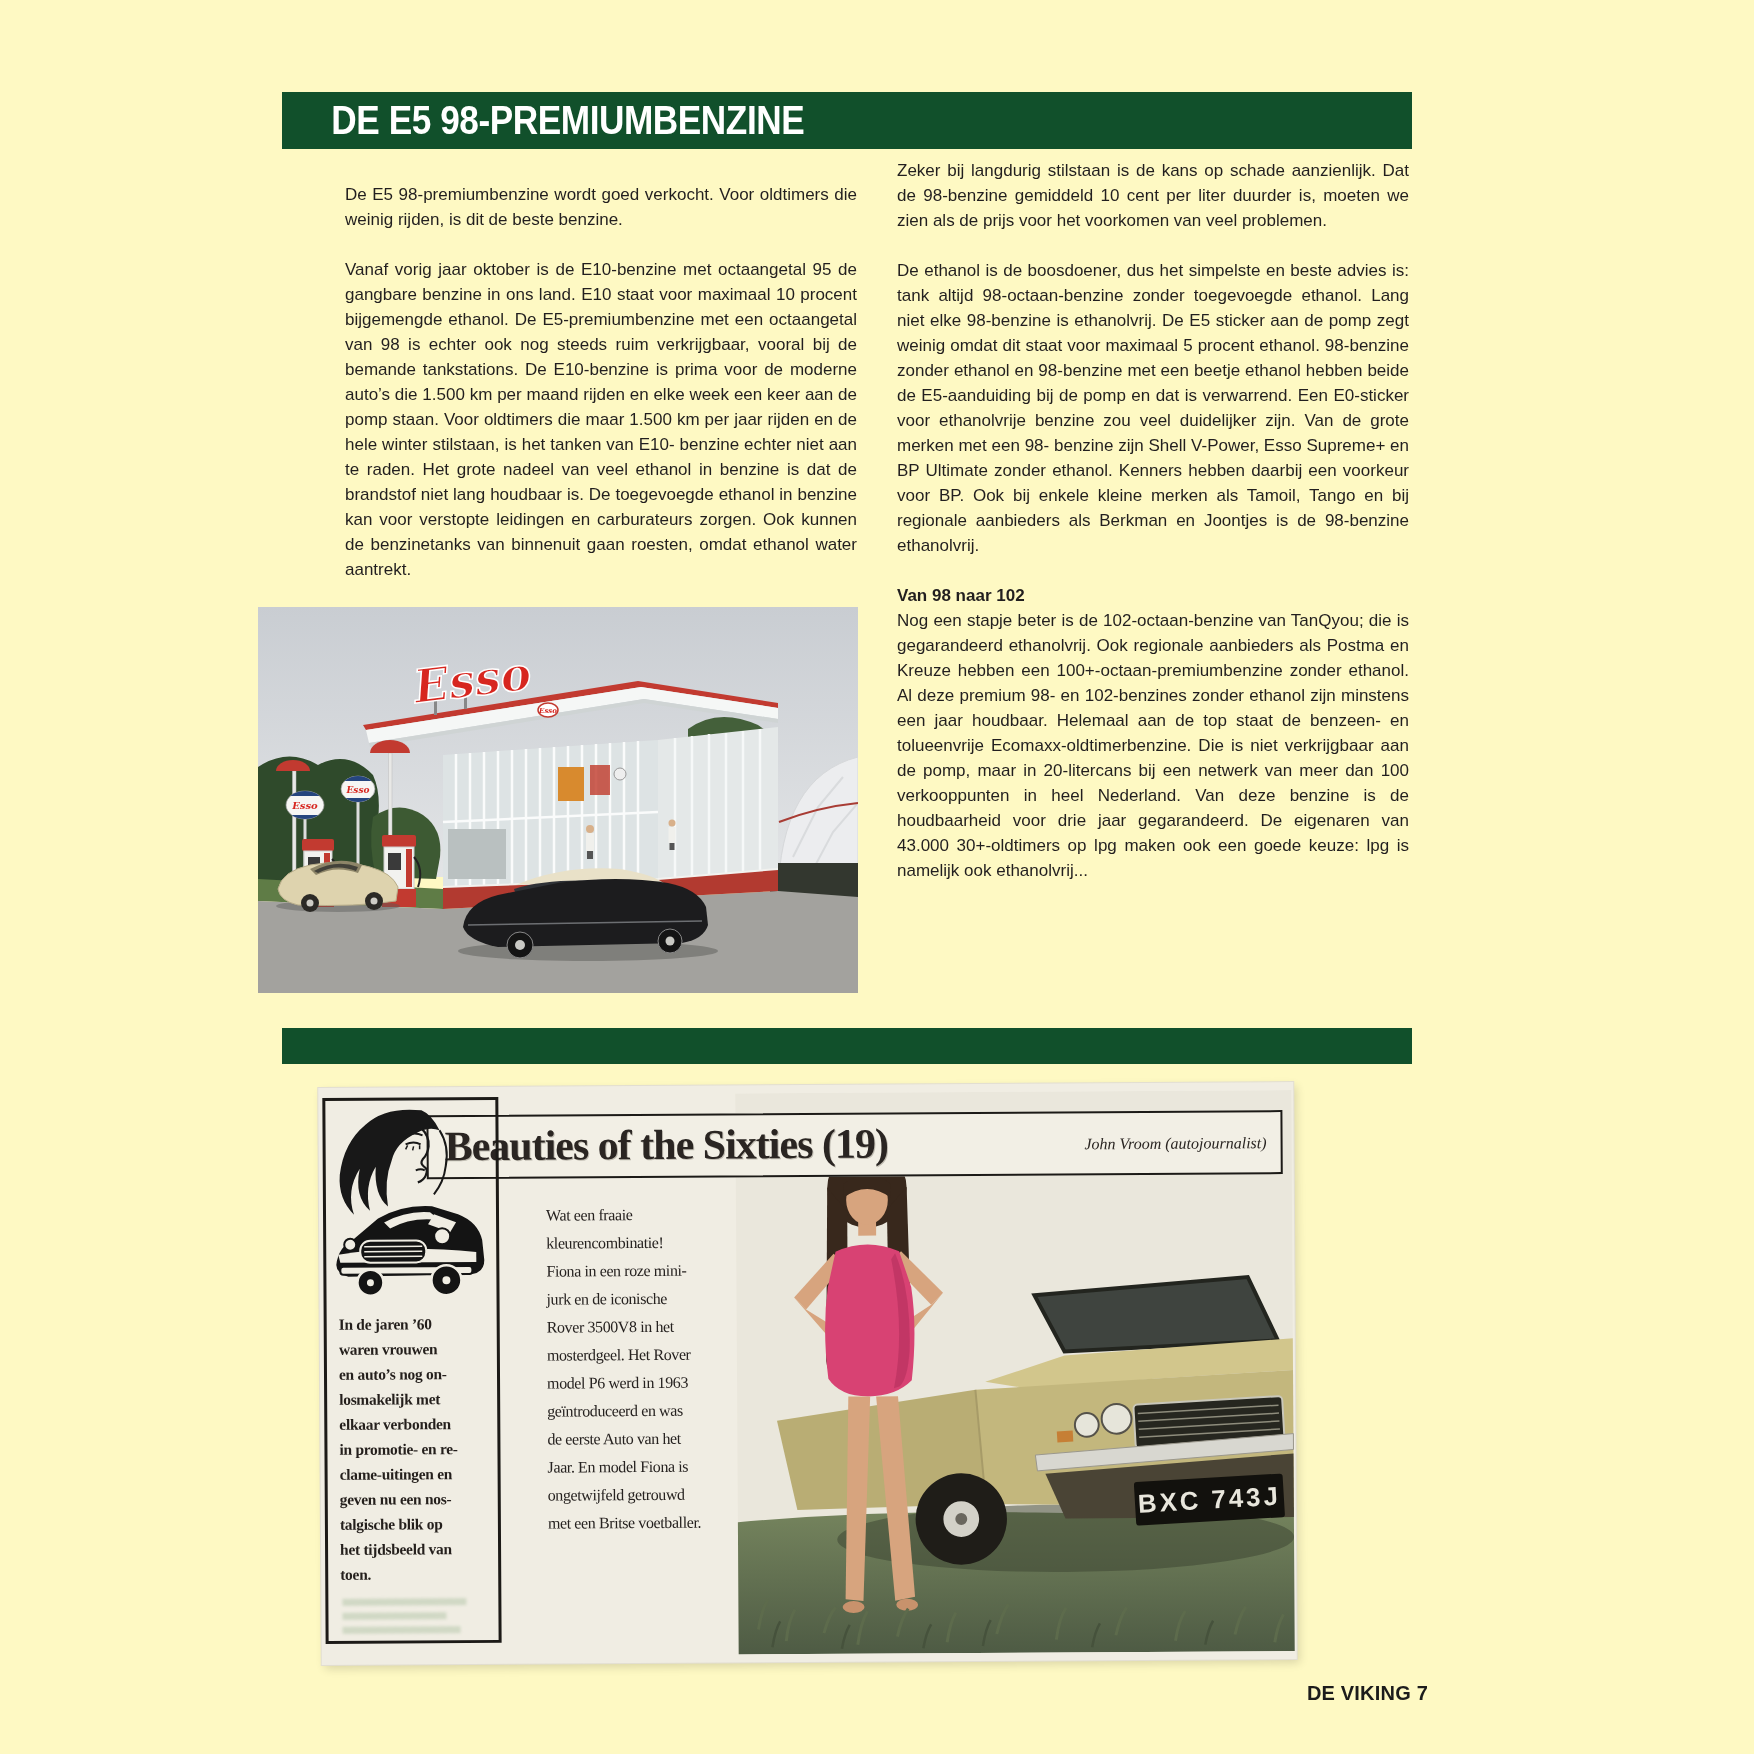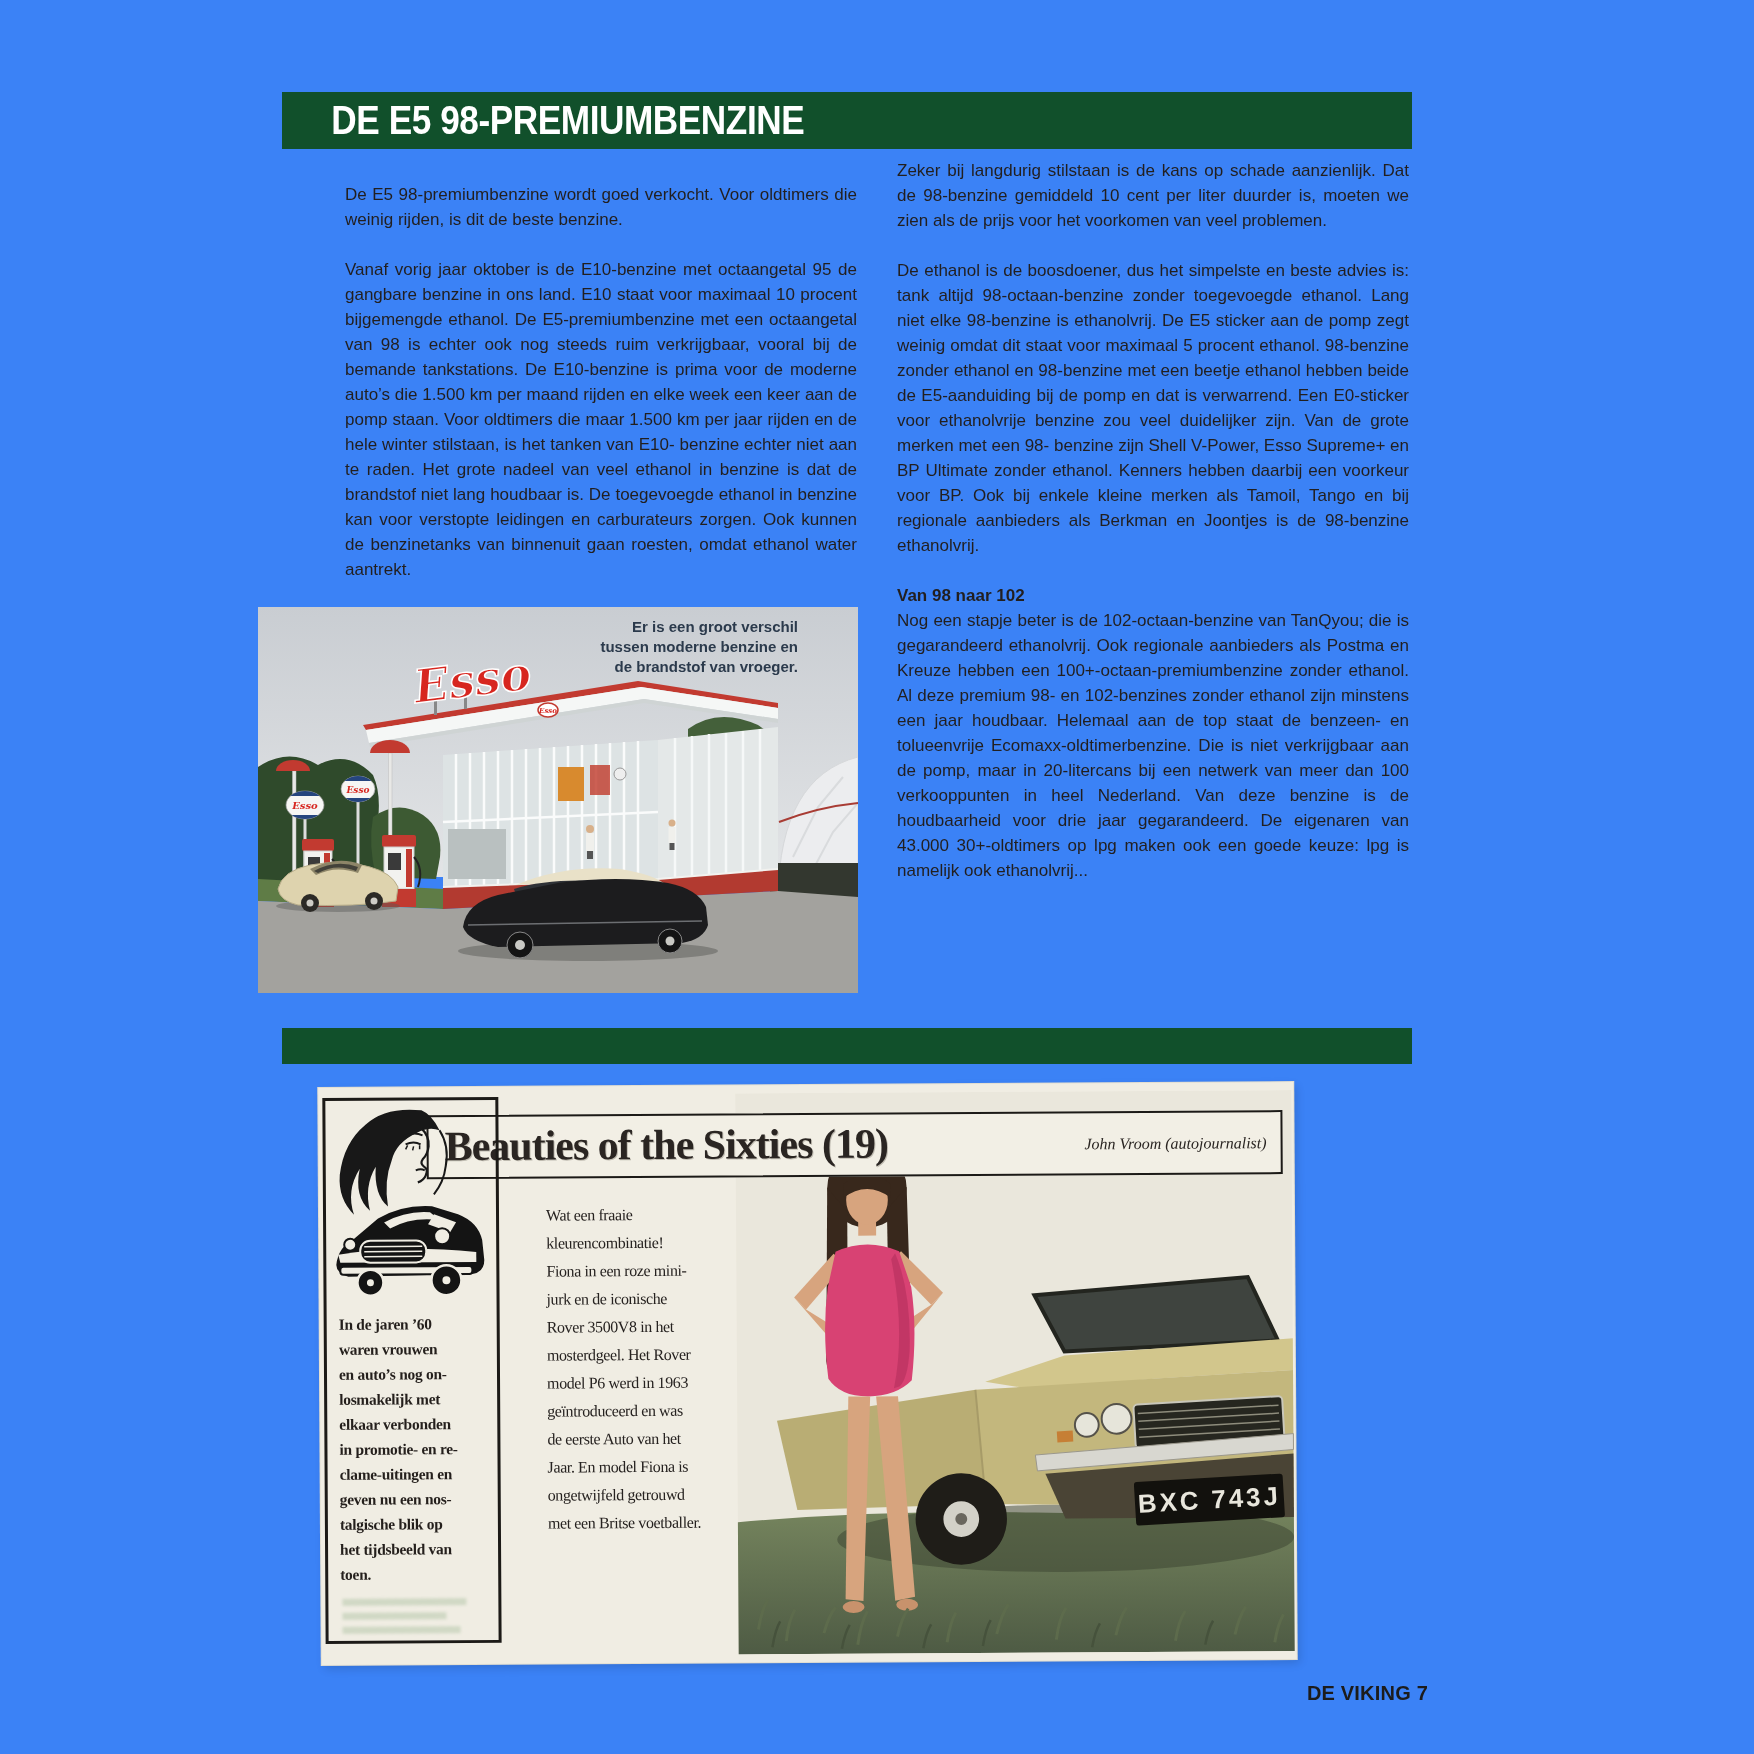--- a/index.html
+++ b/index.html
@@ -1,16 +1,16 @@
 <!DOCTYPE html>
 <html><head>
 <meta charset="utf-8">
 <style>
   html,body{margin:0;padding:0;background:#ffffff;}
-  #page{position:relative;width:1754px;height:1754px;background:#3b82f6;overflow:hidden;
+  #page{position:relative;width:1754px;height:1754px;background:#fef9c3;overflow:hidden;
         font-family:"Liberation Sans",sans-serif;color:#221f1f;}
 
   
   .title-bar{position:absolute;left:282px;top:92px;width:1130px;height:57px;background:#11502b;}
   .title-bar h1{margin:0;padding-left:56px;line-height:57px;font-size:40px;font-weight:bold;color:#ffffff;
                 letter-spacing:-0.5px;transform:scaleX(.88);transform-origin:left center;white-space:nowrap;}
 
   .col{position:absolute;top:158px;width:512px;font-size:17px;line-height:25px;text-align:justify;}
   .col-left{left:345px;margin-top:24px;}
   .col-right{left:897px;}
@@ -220,23 +220,20 @@
         <path d="M258,278 Q305,258 362,262 Q398,268 408,278 Q360,268 300,276 Z" fill="#e9e1c8"></path>
         <path d="M256,282 Q305,266 400,280 L398,286 Q305,272 258,288 Z" fill="#2f3237"></path>
         <path d="M205,320 Q208,296 240,288 L300,276 Q360,268 410,276 Q440,282 448,300 L450,318 Q446,332 424,336 L240,340 Q210,334 205,320 Z" fill="#1c1c1e"></path>
         <path d="M210,318 L444,314" stroke="#8f9296" stroke-width="1.5" opacity=".7"></path>
         <circle cx="262" cy="338" r="13" fill="#141414" stroke="#888888"></circle>
           <circle cx="262" cy="338" r="5" fill="#c9c9c4"></circle>
         <circle cx="412" cy="334" r="12" fill="#141414" stroke="#888888"></circle>
           <circle cx="412" cy="334" r="4.5" fill="#c9c9c4"></circle>
       </g>
     </svg>
-    <div class="photo-caption">Er is een groot verschil
-tussen moderne benzine en
-de brandstof van vroeger.</div>
   </div>
 
   <div class="divider-bar"></div>
 
   <div class="clipping">
 
     <div class="clip-photo">
       <svg width="560" height="561" viewBox="0 0 560 565">
         <defs>
           <linearGradient id="grassG" x1="0" y1="0" x2="0" y2="1">

